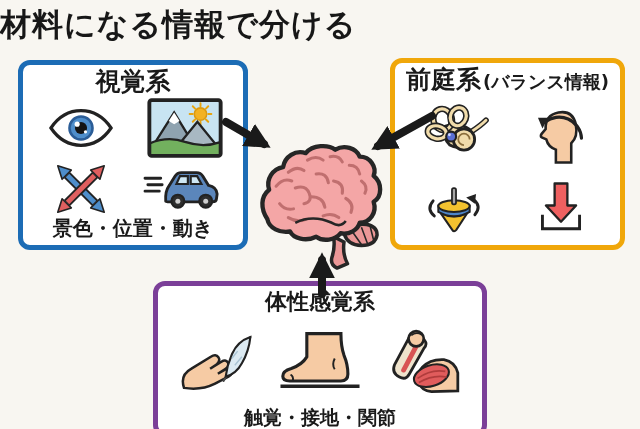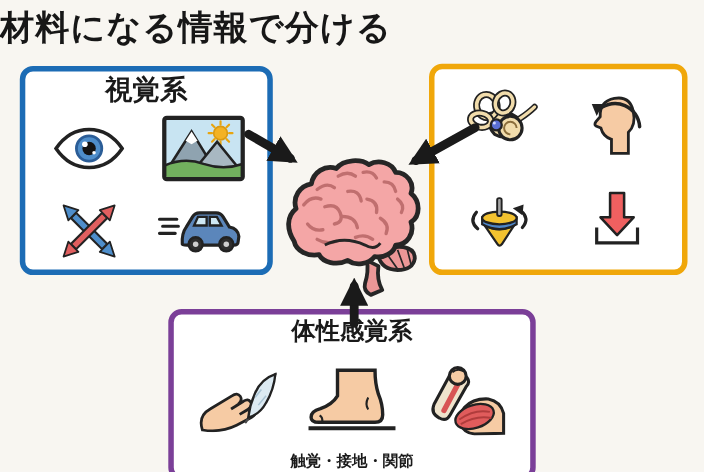--- a/index.html
+++ b/index.html
@@ -13,21 +13,21 @@
   .panel-vestibular{left:390px;top:58px;width:235px;height:192px;border:5px solid #f0a70a;}
   .panel-somatosensory{left:153px;top:281px;width:334px;height:156px;border:5px solid #7b3f98;}
   .panel-head{display:flex;align-items:baseline;justify-content:center;margin-top:4px;line-height:1.05;white-space:nowrap;}
   .panel-name{font-weight:bold;font-size:25px;}
   .panel-sub{font-weight:bold;font-size:18px;margin-left:2px;}
   .panel-somatosensory .panel-name{font-size:22px;}
   .panel-somatosensory .panel-sub{font-size:17px;}
   .icon-grid{flex:1;width:100%;display:grid;grid-template-columns:1fr 1fr;place-items:center;padding:0 6px;box-sizing:border-box;}
   .icon-row{flex:1;width:100%;display:flex;align-items:center;justify-content:space-evenly;padding:0 8px;box-sizing:border-box;}
   .panel-label{font-weight:bold;font-size:20px;line-height:1.1;margin-bottom:6px;white-space:nowrap;}
-  .panel-somatosensory .panel-label{font-size:14px;margin-bottom:4px;}
+  .panel-somatosensory .panel-label{font-size:19px;margin-bottom:4px;}
   .brain-wrap{position:absolute;left:250px;top:138px;width:148px;height:140px;}
   .arrow-overlay{position:absolute;left:0;top:0;width:640px;height:429px;pointer-events:none;}
   svg{display:block;}
 </style>
 </head>
 <body>
 
 <div id="canvas">
 
   <div class="main-title">材料になる情報で分ける</div>
@@ -75,23 +75,28 @@
         <path d="M 4 20 H 26 M 8 29 H 28 M 4 38 H 24" stroke="#222" stroke-width="4" stroke-linecap="round"></path>
         <path d="M 33 52 Q 32 38 38 30 L 46 17 Q 49 12 55 12 L 76 12 Q 82 12 85 17 L 93 30 Q 104 32 105 42 L 104 49 Q 104 53 98 53 L 39 53 Q 33 53 33 52 Z" fill="#5b86bb" stroke="#222" stroke-width="4"></path>
         <path d="M 48 28 L 53 17 L 64 17 L 64 28 Z" fill="#cfe8f4" stroke="#222" stroke-width="3"></path>
         <path d="M 68 17 L 77 17 L 83 28 L 68 28 Z" fill="#cfe8f4" stroke="#222" stroke-width="3"></path>
         <circle cx="50" cy="52" r="9" fill="#2e2e2e" stroke="#222" stroke-width="3"></circle>
         <circle cx="50" cy="52" r="3.5" fill="#cfcfcf"></circle>
         <circle cx="89" cy="52" r="9" fill="#2e2e2e" stroke="#222" stroke-width="3"></circle>
         <circle cx="89" cy="52" r="3.5" fill="#cfcfcf"></circle>
       </svg>
     </div>
+    <div class="panel-label">景色・位置・動き</div>
   </div>
 
   <div class="panel panel-vestibular">
+    <div class="panel-head">
+      <span class="panel-name">前庭系</span>
+      <span class="panel-sub">(バランス情報)</span>
+    </div>
     <div class="icon-grid">
       <svg width="74" height="64" viewBox="0 0 100 90">
         <path d="M 36 36 Q 56 28 72 40 Q 80 50 72 60 Q 58 70 44 62 Q 34 52 36 36 Z" fill="#f1dcab" stroke="#222" stroke-width="4"></path>
         <g transform="rotate(-15 34 26)">
             <ellipse cx="34" cy="26" rx="13" ry="15" fill="none" stroke="#222" stroke-width="9"></ellipse>
             <ellipse cx="34" cy="26" rx="13" ry="15" fill="none" stroke="#f1dcab" stroke-width="4.5"></ellipse>
           </g>
         <g transform="rotate(20 56 22)">
             <ellipse cx="56" cy="22" rx="11" ry="13" fill="none" stroke="#222" stroke-width="9"></ellipse>
             <ellipse cx="56" cy="22" rx="11" ry="13" fill="none" stroke="#f1dcab" stroke-width="4.5"></ellipse>

